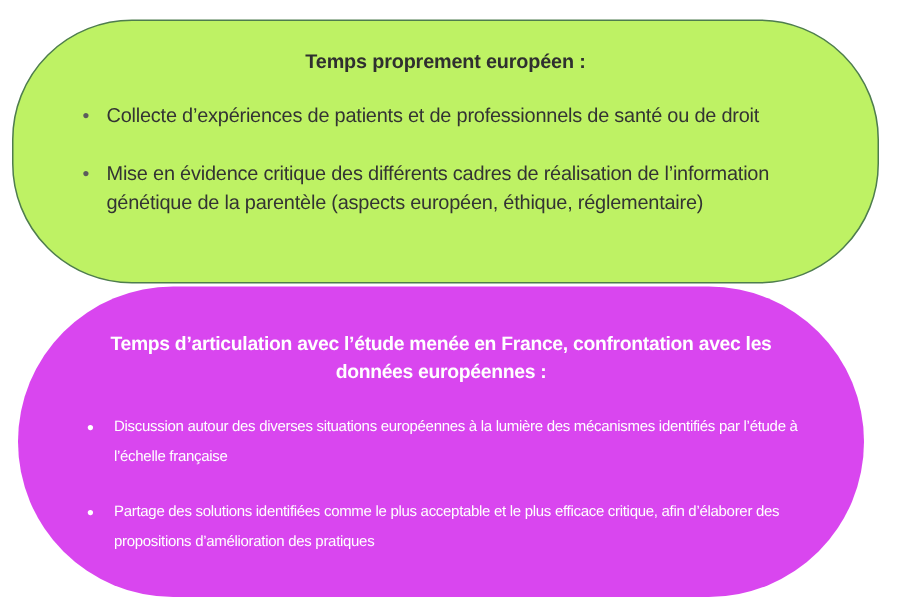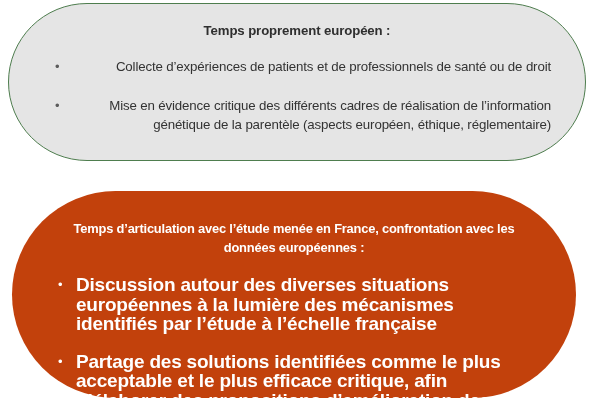--- a/index.html
+++ b/index.html
@@ -18,25 +18,25 @@
   #stage {
     position: relative;
     width: 600px;
     height: 401px;
   }
 
   
   .panel-green {
     position: absolute;
     left: 8px;
-    top: 3px;
+    top: 13px;
     width: 578px;
-    height: 158px;
+    height: 176px;
     box-sizing: border-box;
-    background: #e5e5e5;
+    background: #bef264;
     border: 1.4px solid #4e7d4e;
     border-radius: 80px;
     padding: 14px 34px 10px 34px;
   }
 
   .panel-green .panel-title {
     text-align: center;
     font-weight: bold;
     font-size: 13.2px;
     color: #2f2f2f;
@@ -65,32 +65,31 @@
     line-height: 19.5px;
     text-align: left;
   }
 
   .panel-green .bullet-text {
     flex: 1 1 auto;
     font-size: 13.3px;
     line-height: 19.5px;
     color: #333333;
     letter-spacing: -0.15px;
-    text-align: right;
   }
 
   
   .panel-teal {
     position: absolute;
     left: 12px;
     top: 191px;
     width: 564px;
     height: 207px;
     box-sizing: border-box;
-    background: #c2410c;
+    background: #d946ef;
     border-radius: 104px;
     padding: 16px 40px 10px 40px;
   }
 
   .panel-teal .panel-title {
     text-align: center;
     font-weight: bold;
     font-size: 12.9px;
     line-height: 19px;
     color: #ffffff;
@@ -114,22 +113,22 @@
   .panel-teal .bullet-dot {
     width: 18px;
     flex: 0 0 18px;
     color: #ffffff;
     font-size: 13px;
     line-height: 19.5px;
   }
 
   .panel-teal .bullet-text {
     flex: 1 1 auto;
-    font-size: 19px;
-    font-weight: bold;
+    font-size: 10px;
+    font-weight: normal;
     line-height: 19.5px;
     color: #ffffff;
     letter-spacing: -0.2px;
   }
 </style>
 </head>
 <body>
 
 <div id="stage">
 

